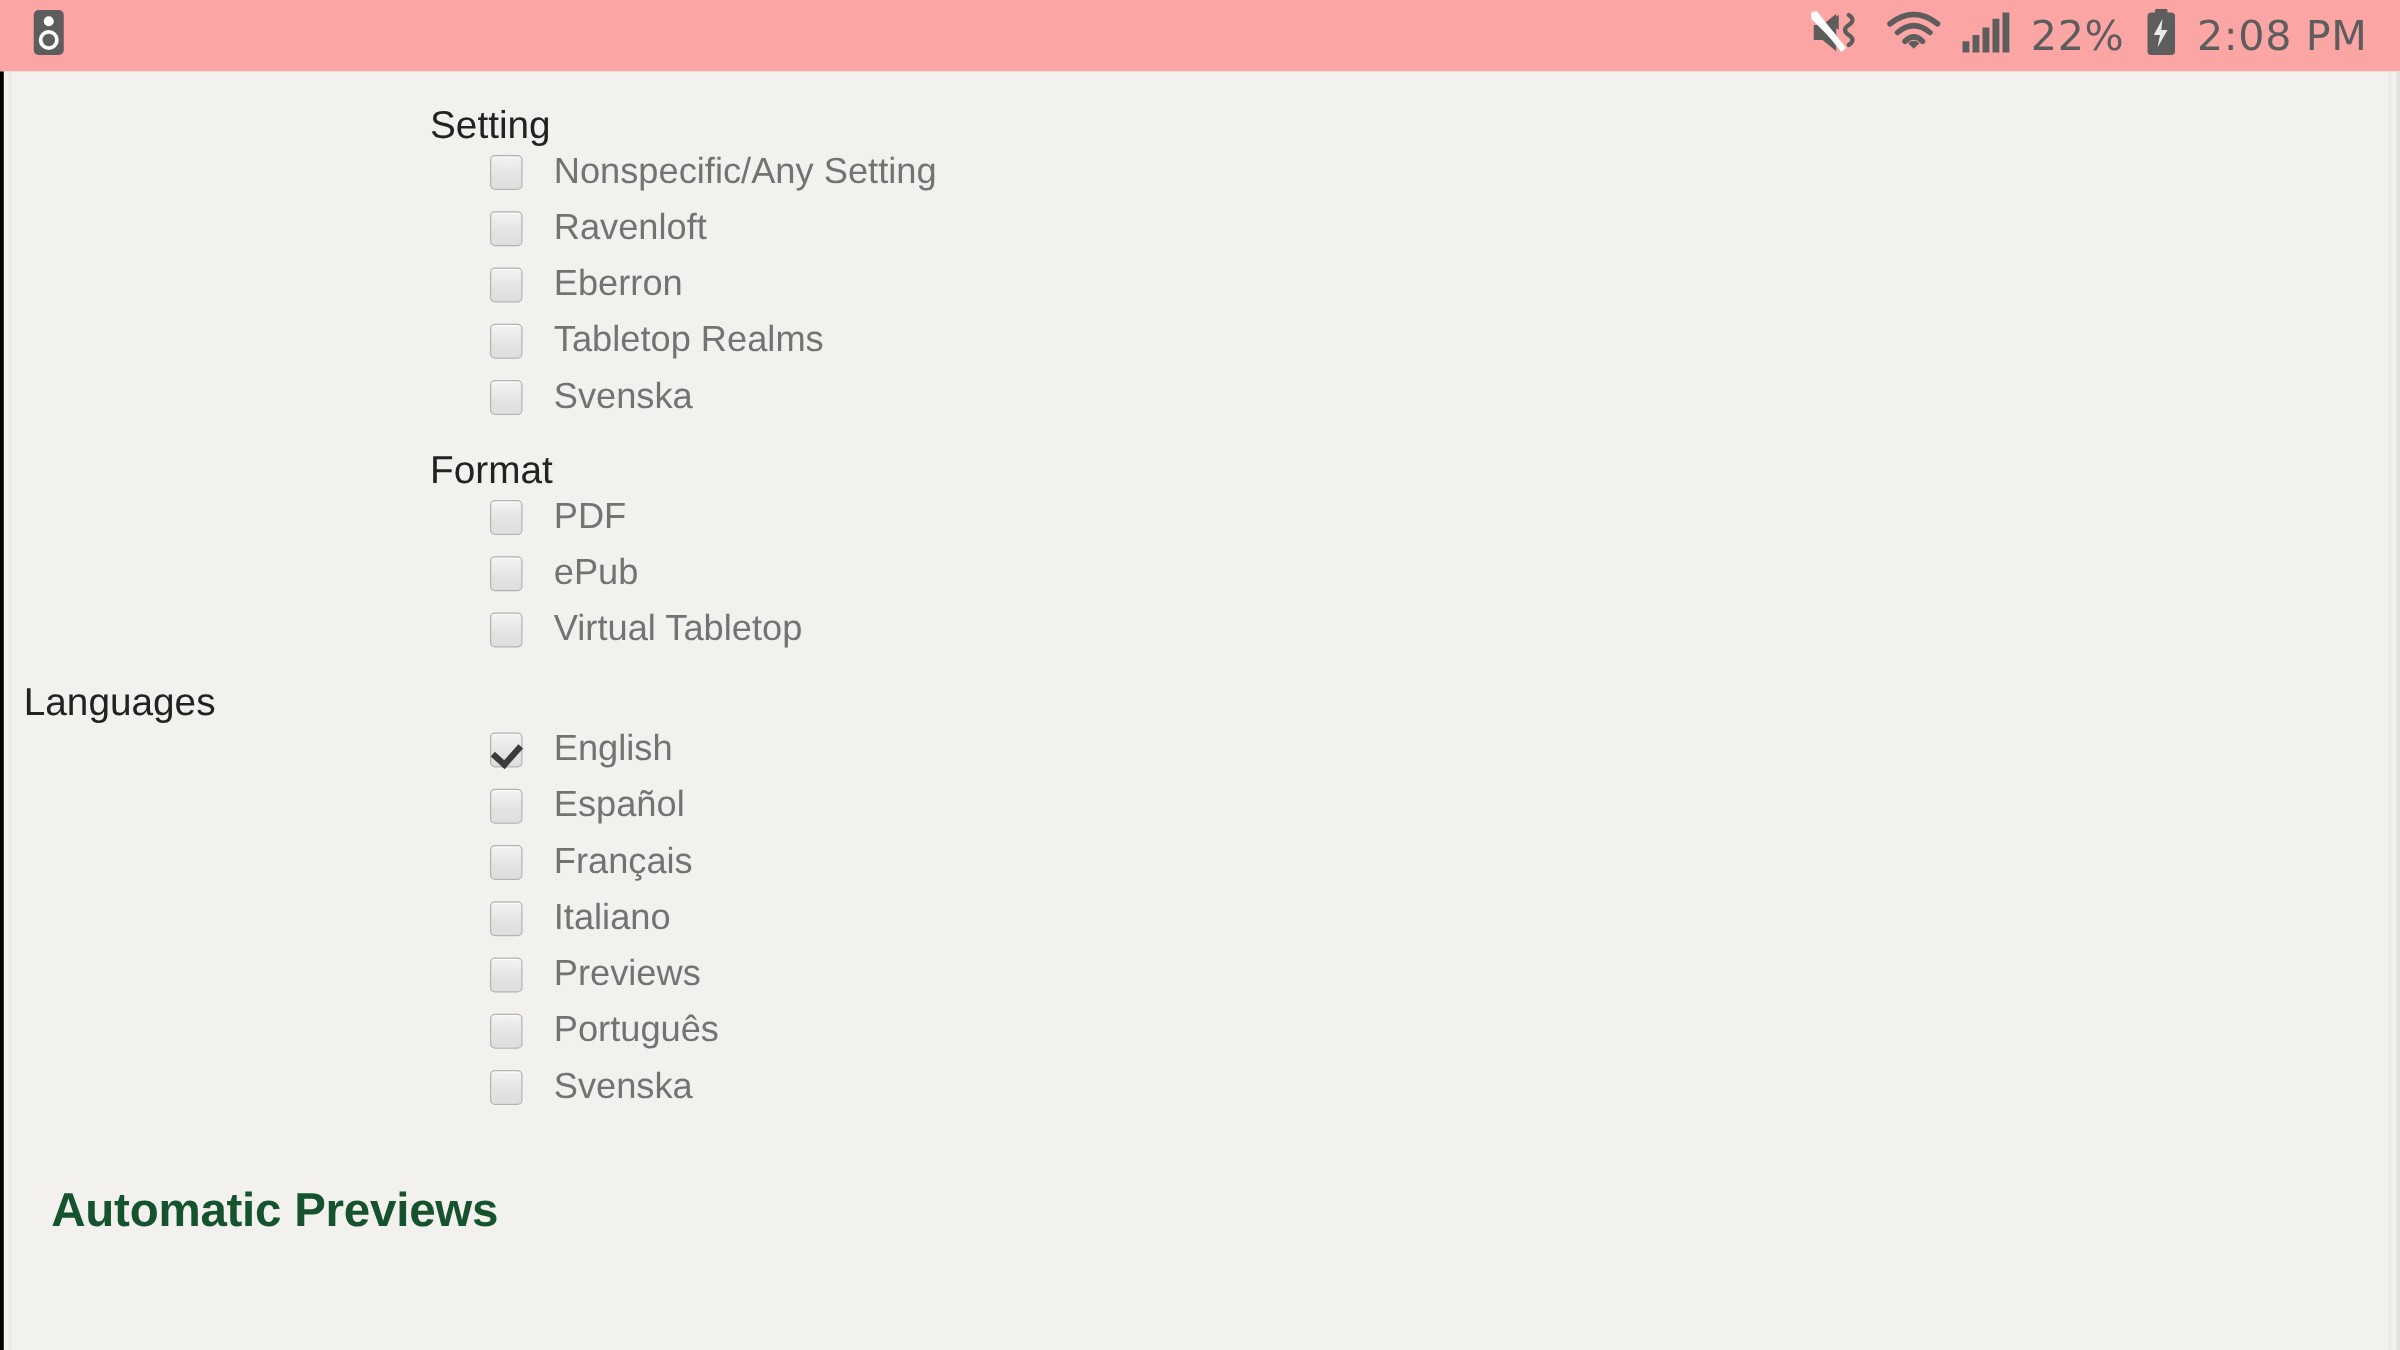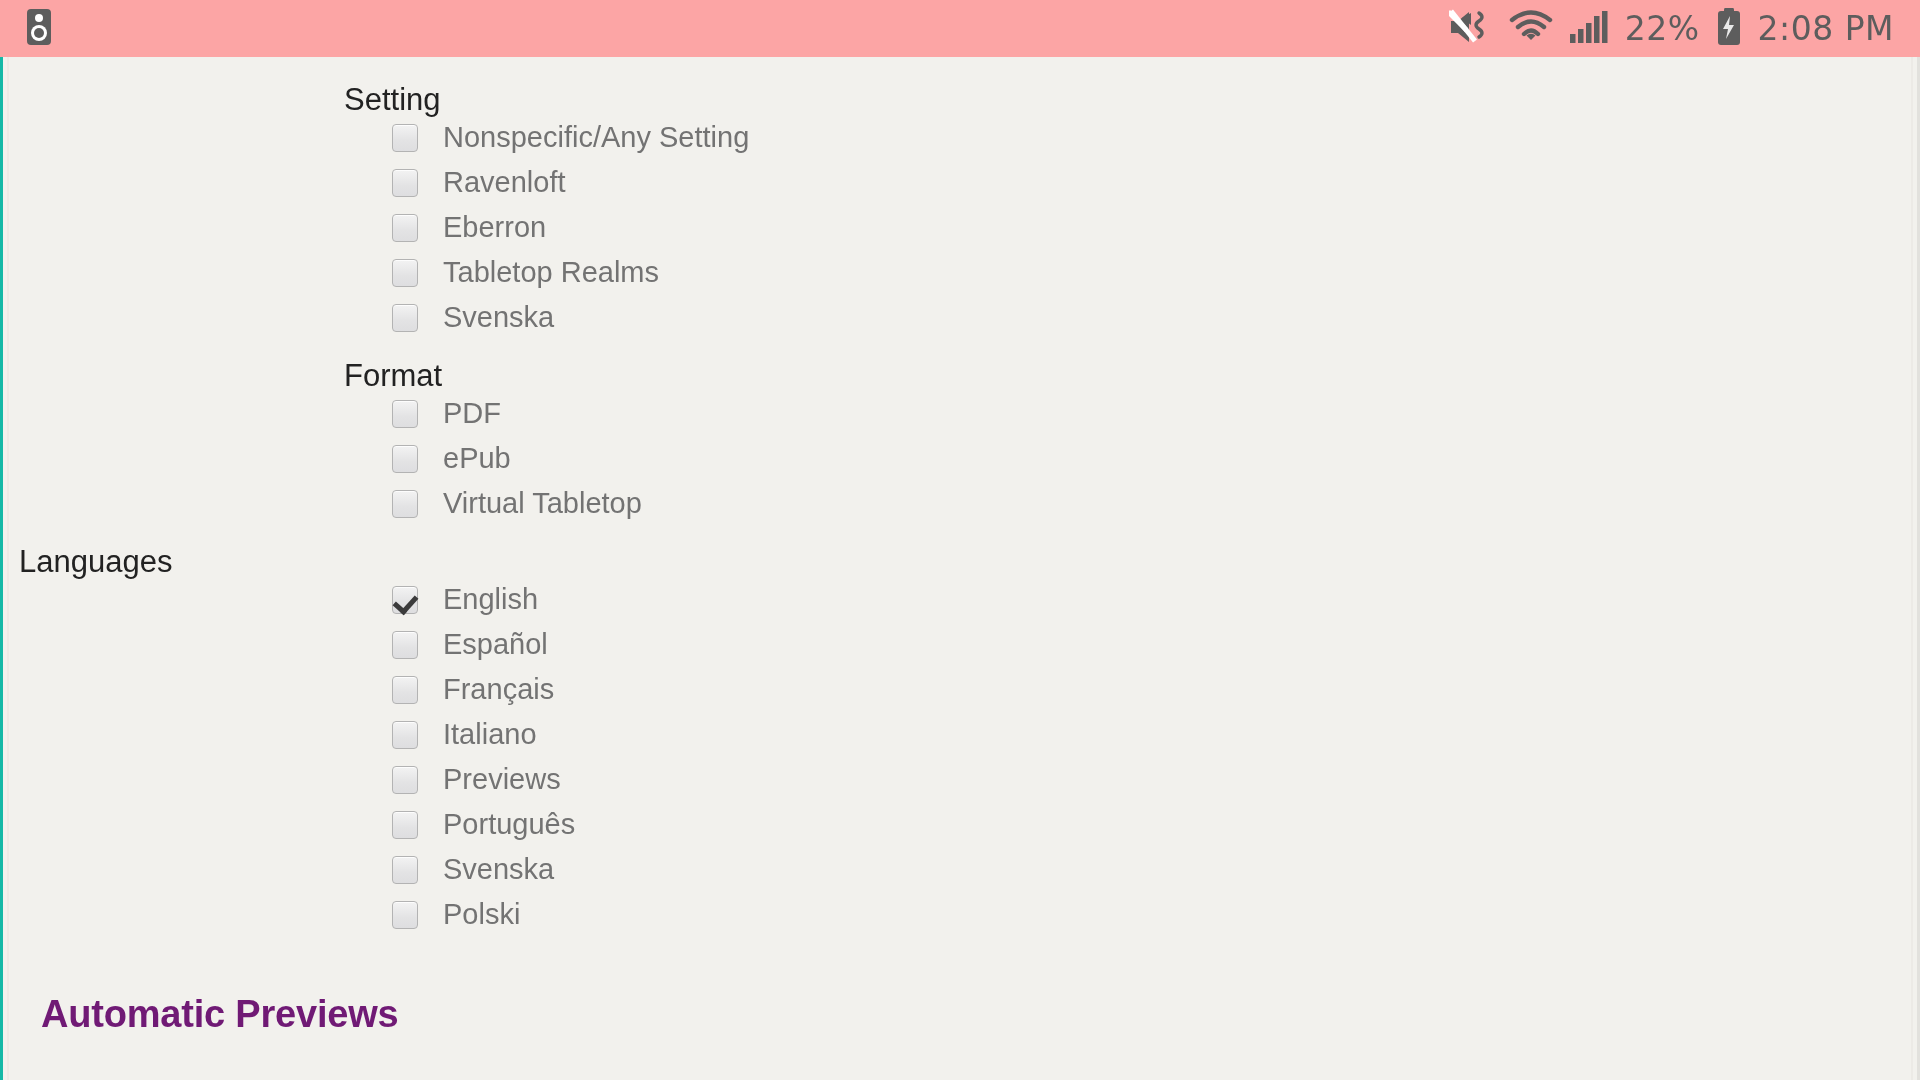--- a/index.html
+++ b/index.html
@@ -32,21 +32,21 @@
     line-height:1;
     white-space:nowrap;
   }
 
   
   #page{
     position:absolute;
     top:57px; left:0;
     width:1920px; height:1023px;
     background:#f2f1ed;
-    border-left:3px solid #14b8a6;
+    border-left:3px solid #000000;
     border-right:3px solid #e2e1dd;
     overflow:hidden;
   }
   #page::before{
     content:""; position:absolute; top:0; left:4px; width:2px; height:100%;
     background:#eceae6;
   }
   #page::after{
     content:""; position:absolute; top:0; right:4px; width:2px; height:100%;
     background:#eceae6;
@@ -99,21 +99,21 @@
     color:#737373;
     line-height:1;
     white-space:nowrap;
   }
 
   #section-title{
     padding-left:38px;
     padding-top:58px;
     font-size:38px;
     font-weight:bold;
-    color:#701a75;
+    color:#14532d;
     line-height:1;
     letter-spacing:-0.2px;
   }
 </style>
 </head>
 <body>
 
 <div id="status-bar">
 
   <div id="status-left">
@@ -238,22 +238,18 @@
         <span class="option-label">Previews</span>
       </li>
       <li class="option-row">
         <span class="cbox"></span>
         <span class="option-label">Português</span>
       </li>
       <li class="option-row">
         <span class="cbox"></span>
         <span class="option-label">Svenska</span>
       </li>
-      <li class="option-row">
-        <span class="cbox"></span>
-        <span class="option-label">Polski</span>
-      </li>
     </ul>
 
     <h2 id="section-title">Automatic Previews</h2>
 
   </div>
 </div>
 
 </body></html>

